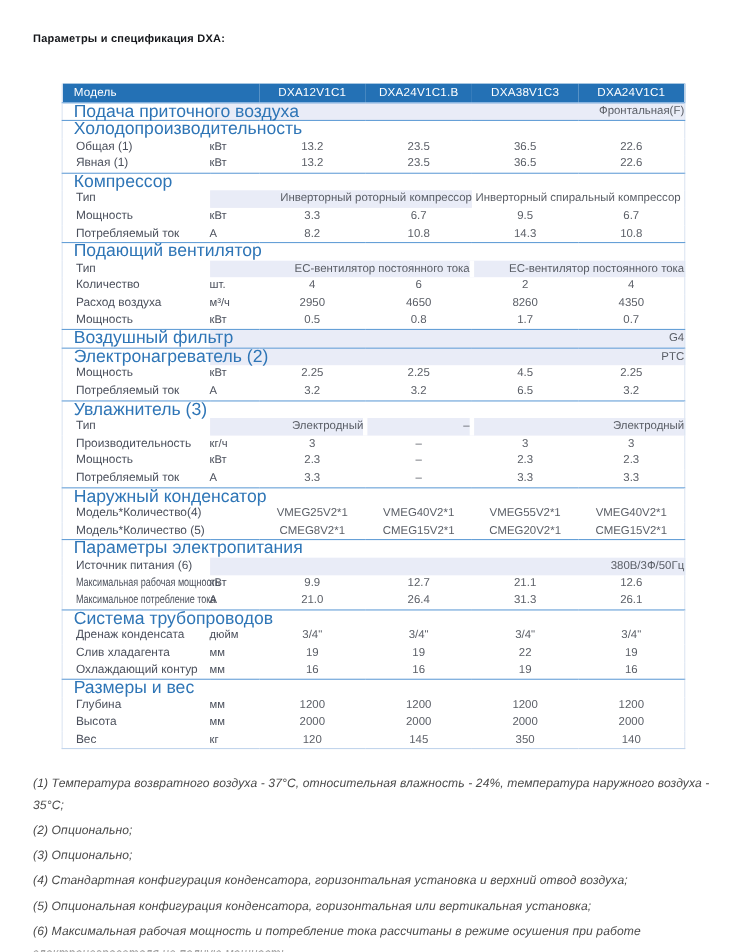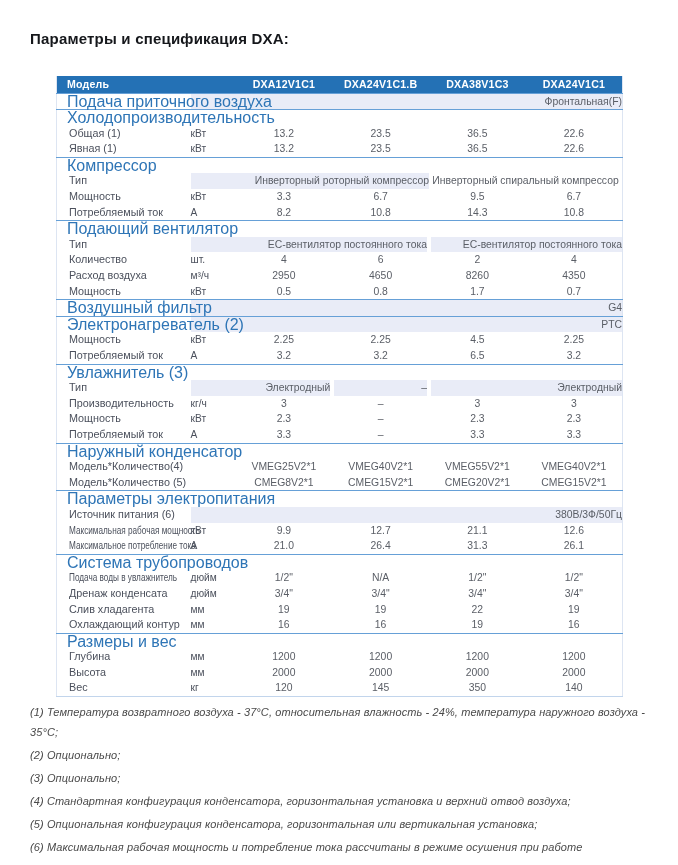--- a/index.html
+++ b/index.html
@@ -12,33 +12,33 @@
   }
   *{box-sizing:border-box;}
   html,body{margin:0;padding:0;}
   body{
     width:678px;height:865px;position:relative;background:#ffffff;
     font-family:"Liberation Sans","DejaVu Sans",sans-serif;
     -webkit-font-smoothing:antialiased;
   }
   .page-title{
     position:absolute;left:30px;top:30px;
-    font-size:15px;font-weight:bold;color:#15171b;letter-spacing:.2px;
+    font-size:10px;font-weight:bold;color:#15171b;letter-spacing:.2px;
   }
   .spec-table-wrap{position:absolute;left:56px;top:76px;width:566px;}
   table.spec-table{
     border-collapse:collapse;table-layout:fixed;width:566px;
     border-left:1px solid #dde5f2;border-right:1px solid #dde5f2;
     border-bottom:1px solid #c2d5ec;
   }
   col.c-label{width:134px;}
   col.c-unit{width:45px;}
   col.c-v{width:96.75px;}
   thead th{
-    background:var(--header-bg);color:#fff;font-weight:bold;
+    background:var(--header-bg);color:#fff;font-weight:normal;
     font-size:10.6px;height:17px;padding:0;letter-spacing:.2px;
   }
   thead th.model-label{text-align:left;padding-left:10px;}
   tbody th,tbody td{
     height:15.6px;line-height:15.6px;padding:0;
     font-size:10.4px;font-weight:normal;color:var(--value-text);
     vertical-align:middle;white-space:nowrap;
   }
   tbody th.row-label{
     text-align:left;padding-left:12px;color:var(--label-text);font-size:10.8px;
@@ -259,28 +259,20 @@
           <td class="unit-cell">А</td>
           <td class="value-cell" colspan="1">21.0</td>
           <td class="value-cell" colspan="1">26.4</td>
           <td class="value-cell" colspan="1">31.3</td>
           <td class="value-cell" colspan="1">26.1</td>
         </tr>
         <tr class="section">
           <th class="row-label" colspan="6"><span class="lbl">Система трубопроводов</span></th>
         </tr>
         <tr class="data">
-          <th class="row-label condensed"><span class="lbl">Подача воды в увлажнитель</span></th>
-          <td class="unit-cell">дюйм</td>
-          <td class="value-cell" colspan="1">1/2"</td>
-          <td class="value-cell" colspan="1">N/A</td>
-          <td class="value-cell" colspan="1">1/2"</td>
-          <td class="value-cell" colspan="1">1/2"</td>
-        </tr>
-        <tr class="data">
           <th class="row-label"><span class="lbl">Дренаж конденсата</span></th>
           <td class="unit-cell">дюйм</td>
           <td class="value-cell" colspan="1">3/4"</td>
           <td class="value-cell" colspan="1">3/4"</td>
           <td class="value-cell" colspan="1">3/4"</td>
           <td class="value-cell" colspan="1">3/4"</td>
         </tr>
         <tr class="data">
           <th class="row-label"><span class="lbl">Слив хладагента</span></th>
           <td class="unit-cell">мм</td>

